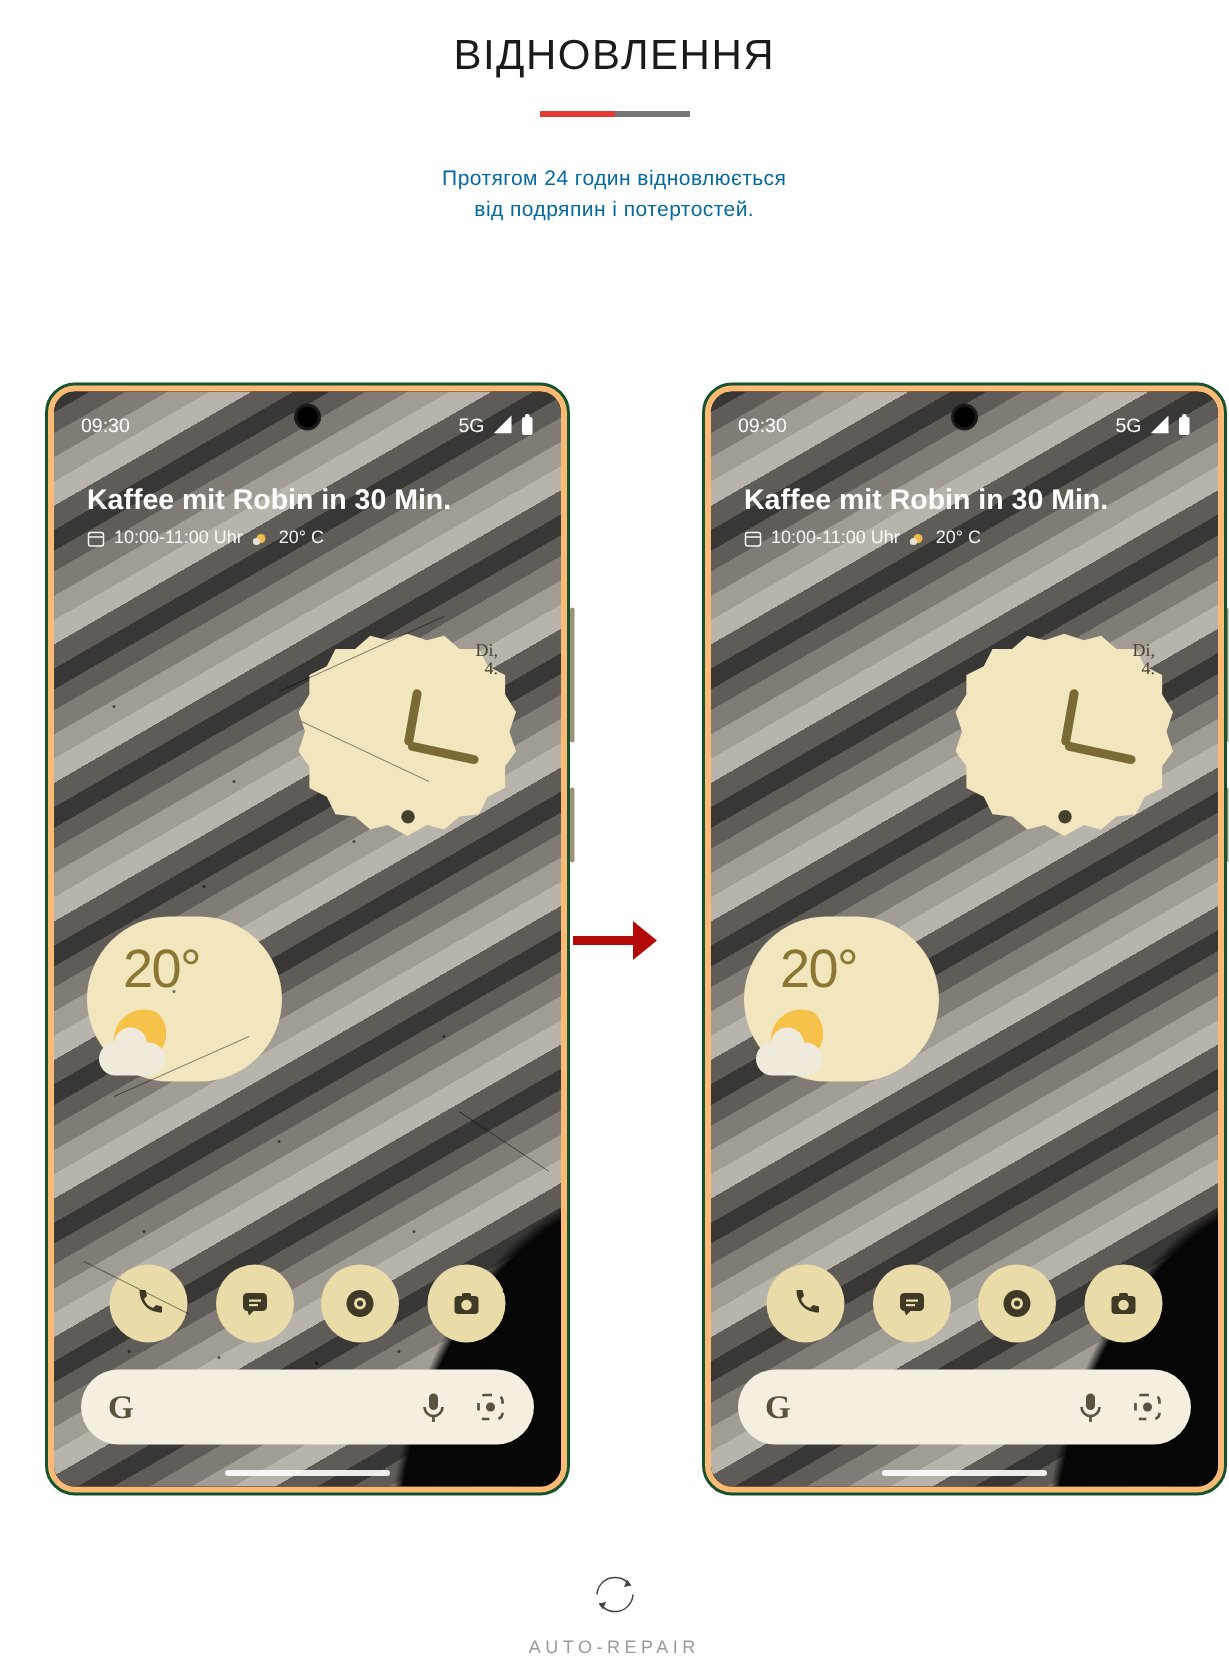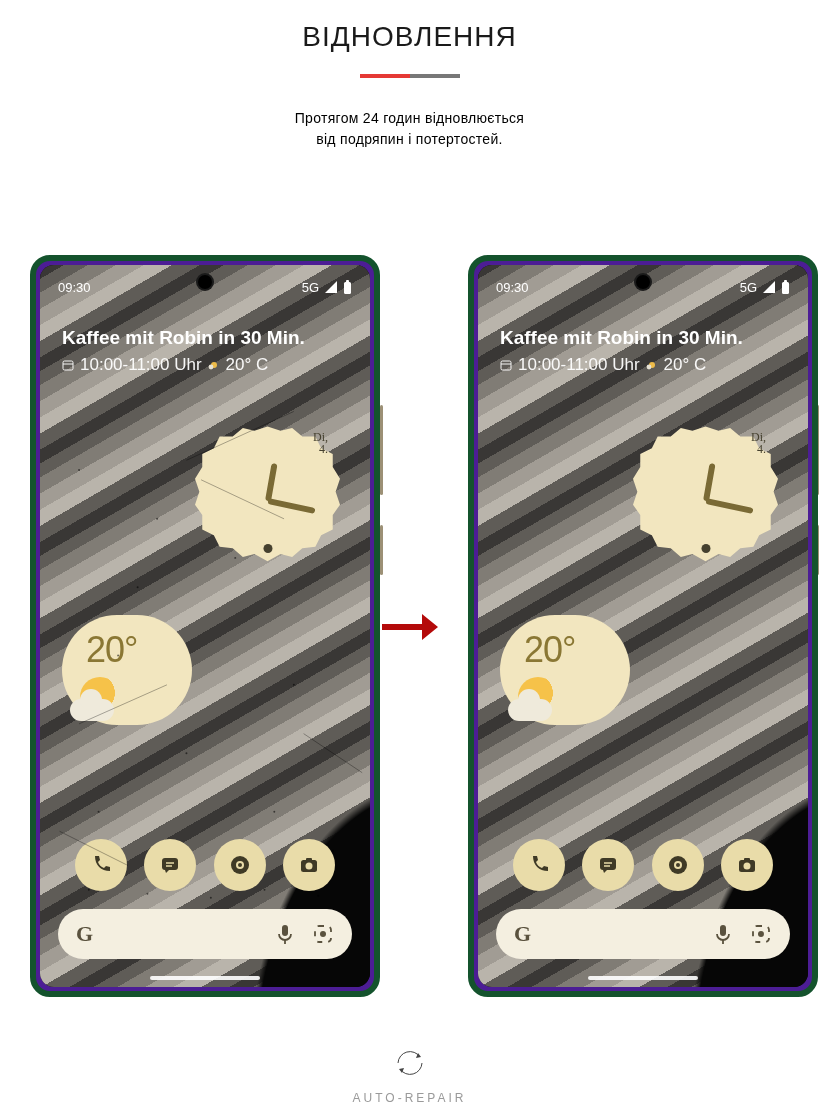--- a/index.html
+++ b/index.html
@@ -9,33 +9,33 @@
     background: #fff;
     font-family: -apple-system, Helvetica, Arial, sans-serif;
     position: relative;
     overflow: hidden;
   }
   .header { text-align: center; padding-top: 18px; }
   .title { font-size: 28px; letter-spacing: 1px; font-weight: 500; color: #1a1a1a; line-height: 1.35; }
   .underline { width: 100px; height: 4px; margin: 18px auto 0; display: flex; }
   .underline .red { flex: 1; background: #e53935; }
   .underline .grey { flex: 1; background: #777; }
-  .subtitle { font-size: 14px; color: #000000; text-align: center; margin-top: 30px; line-height: 1.5; letter-spacing: .3px; }
+  .subtitle { font-size: 14px; color: #0369a1; text-align: center; margin-top: 30px; line-height: 1.5; letter-spacing: .3px; }
 
   .phones { position: absolute; top: 255px; left: 0; width: 819px; height: 760px; }
 
   .phone { position: absolute; width: 350px; height: 742px; }
   .phone.left  { left: 30px; top: 0; }
   .phone.right { left: 468px; top: 0; }
 
   .frame {
     position: absolute; inset: 0;
-    border: 6px solid #14532d;
+    border: 2px solid #14532d;
     border-radius: 20px;
-    background: #4c1d95;
+    background: #fdba74;
     overflow: hidden;
     padding-left: 28px;
   }
   .screen { position: absolute; inset: 4px; border-radius: 14px; overflow: hidden; background: #000; }
   .buttons-side { position: absolute; right: -3px; top: 150px; width: 3px; }
   .btn-side { background: #9c9076; border-radius: 2px; margin-bottom: 30px; }
   .btn-side.vol { height: 90px; }
   .btn-side.pwr { height: 50px; }
 
   
@@ -56,21 +56,21 @@
   .status .r { display: flex; align-items: center; gap: 5px; }
   .sig, .batt { display: inline-block; }
   .sig svg, .batt svg { display: block; }
   .camera-hole { position: absolute; top: 10px; left: 50%; transform: translateX(-50%);
                  width: 14px; height: 14px; border-radius: 50%; background: #000;
                  box-shadow: 0 0 0 2px #1a1a1a; }
 
   
   .info { position: absolute; top: 62px; left: 22px; color: #fff; }
   .info .line1 { font-size: 19px; font-weight: 700; }
-  .info .row { margin-top: 6px; display: flex; align-items: center; gap: 6px; font-size: 17px; opacity: .95; }
+  .info .row { margin-top: 6px; display: flex; align-items: flex-end; gap: 6px; font-size: 12px; opacity: .95; }
   .info .row svg { flex-shrink: 0; }
 
   
   .clockw { position: absolute; top: 160px; right: 30px; width: 145px; height: 145px; }
   .scallop {
     position: absolute; inset: 0;
     background: #f2e6bf;
     clip-path: polygon(
       50% 1%, 59% 4%, 67% 2%, 74% 8%, 83% 8%, 87% 16%, 95% 20%, 95% 29%,
       100% 37%, 97% 46%, 100% 55%, 95% 62%, 95% 72%, 87% 76%, 83% 84%,

